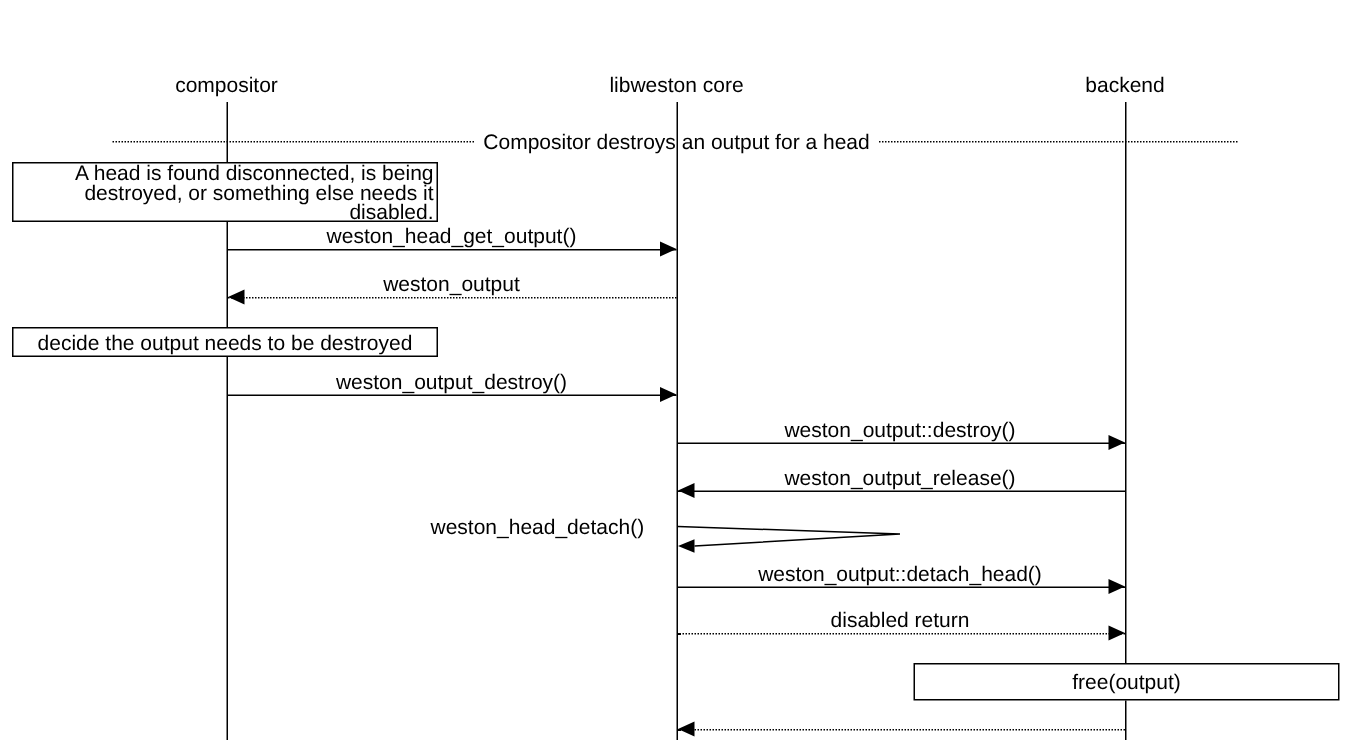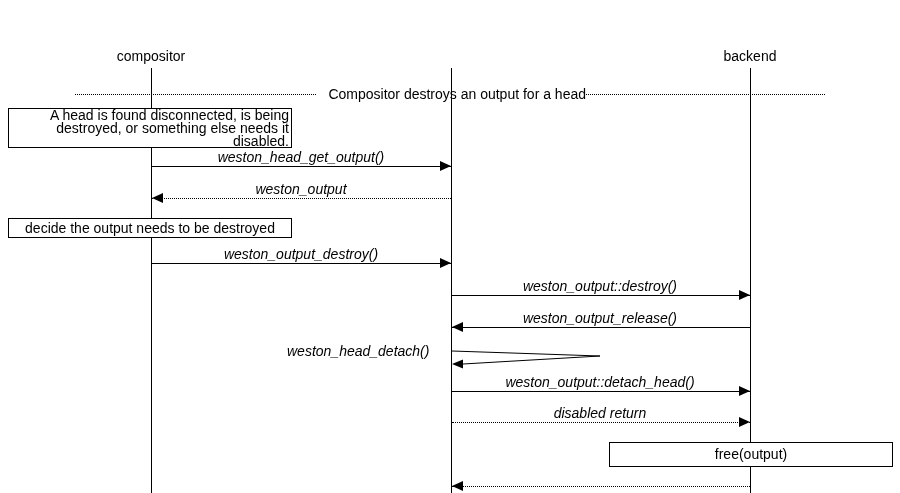--- a/index.html
+++ b/index.html
@@ -6,43 +6,44 @@
   .canvas{
     position:relative;width:900px;height:493px;background:#ffffff;
     font-family:"Liberation Sans",sans-serif;font-size:14px;color:#000;
     overflow:hidden;
     margin-top:44px;
   }
   .lifeline{position:absolute;top:24px;height:467px;width:1px;background:#000;}
   .actor{position:absolute;top:4px;text-align:center;white-space:nowrap;}
   .dotline{position:absolute;height:0;border-top:1px dotted #000;}
   .solidline{position:absolute;height:0;border-top:1px solid #000;}
-  .divider-label{position:absolute;left:316px;top:42px;width:270px;text-align:right;white-space:nowrap;}
+  .divider-label{position:absolute;left:316px;top:42px;width:270px;text-align:center;white-space:nowrap;}
   .note{
     position:absolute;border:1px solid #000;background:#fff;box-sizing:border-box;
     display:flex;align-items:center;justify-content:center;text-align:right;
     line-height:13px;padding:0 2px;
   }
-  .mlabel{position:absolute;text-align:center;white-space:nowrap;font-style:italic;}
+  .mlabel{position:absolute;text-align:center;white-space:nowrap;}
   .mlabel.right{text-align:left;}
   .arr{position:absolute;width:0;height:0;border-top:5px solid transparent;border-bottom:5px solid transparent;}
   .arr.r{border-left:11px solid #000;}
   .arr.l{border-right:11px solid #000;}
   svg{position:absolute;overflow:visible;}
 </style>
 </head>
 <body>
 
 <div class="canvas">
 
   <div class="lifeline" style="left:151px"></div>
   <div class="lifeline" style="left:451px"></div>
   <div class="lifeline" style="left:750px"></div>
 
   <div class="actor" style="left:101px;width:100px">compositor</div>
+  <div class="actor" style="left:391px;width:120px">libweston core</div>
   <div class="actor" style="left:700px;width:100px">backend</div>
 
   <div class="dotline" style="left:75px;top:50px;width:241px"></div>
   <div class="dotline" style="left:586px;top:50px;width:239px"></div>
   <div class="divider-label">Compositor destroys an output for a head</div>
 
   <div class="note" style="left:8px;top:64px;width:284px;height:40px">A head is found disconnected, is being destroyed, or something else needs it disabled.</div>
 
   <div class="mlabel" style="left:151px;top:105px;width:300px">weston_head_get_output()</div>
   <div class="solidline" style="left:152px;top:122px;width:299px"></div>

